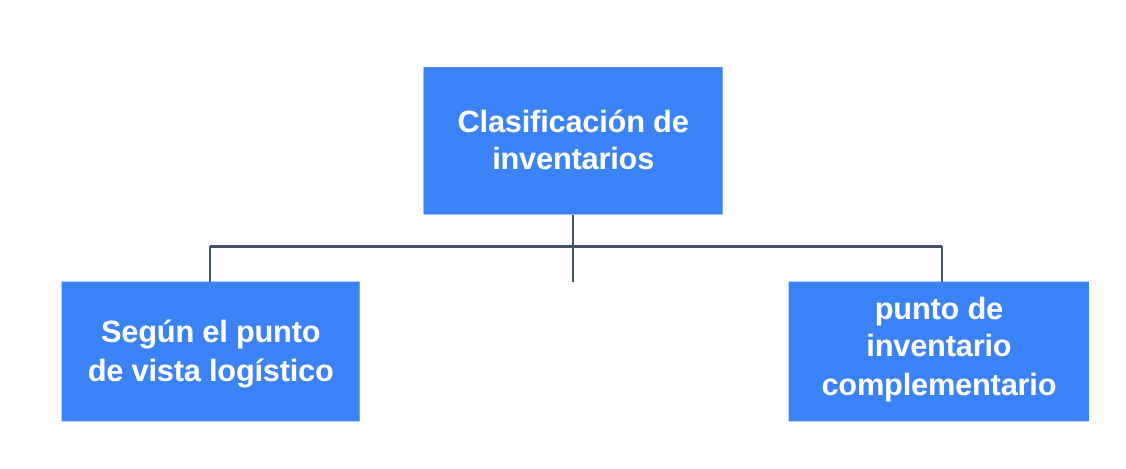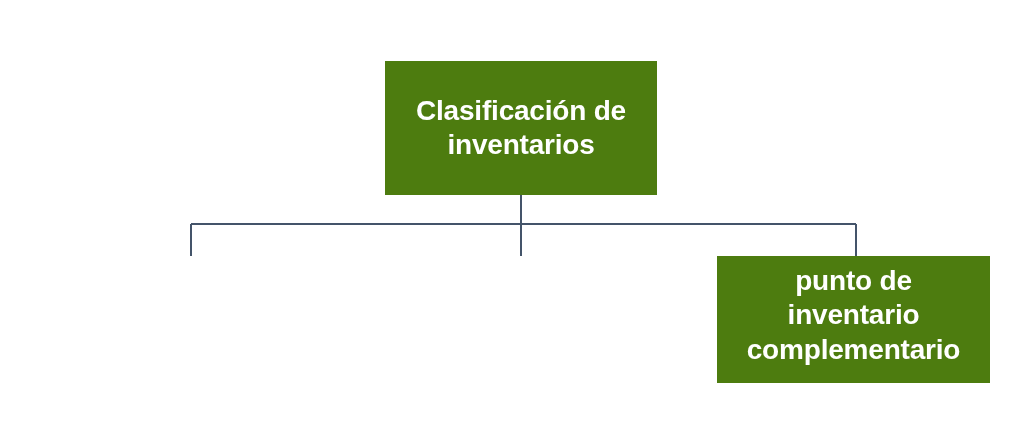--- a/index.html
+++ b/index.html
@@ -22,21 +22,21 @@
     position: absolute;
     left: 0;
     top: 0;
     width: 1024px;
     height: 426px;
     pointer-events: none;
   }
   .node-box {
     position: absolute;
     box-sizing: border-box;
-    background: #4d7c0f;
+    background: #3b82f6;
     color: #ffffff;
     display: flex;
     align-items: center;
     justify-content: center;
     text-align: center;
     font-weight: bold;
     font-family: "Liberation Sans", sans-serif;
     line-height: 1.22;
     letter-spacing: -0.2px;
     z-index: 2;
@@ -96,20 +96,24 @@
       <line x1="521" y1="224" x2="521" y2="256"></line>
       <line x1="856" y1="224" x2="856" y2="256"></line>
     </g>
   </svg>
 
   <div class="node-box" id="node-root">
     <span class="node-label">Clasificación de
 inventarios</span>
   </div>
 
+  <div class="node-box" id="node-child-0">
+    <span class="node-label">Según el punto
+de vista logístico</span>
+  </div>
 
 
   <div class="node-box" id="node-child-2">
     <span class="node-label">punto de
 inventario
 complementario</span>
   </div>
 
 </div>
 

